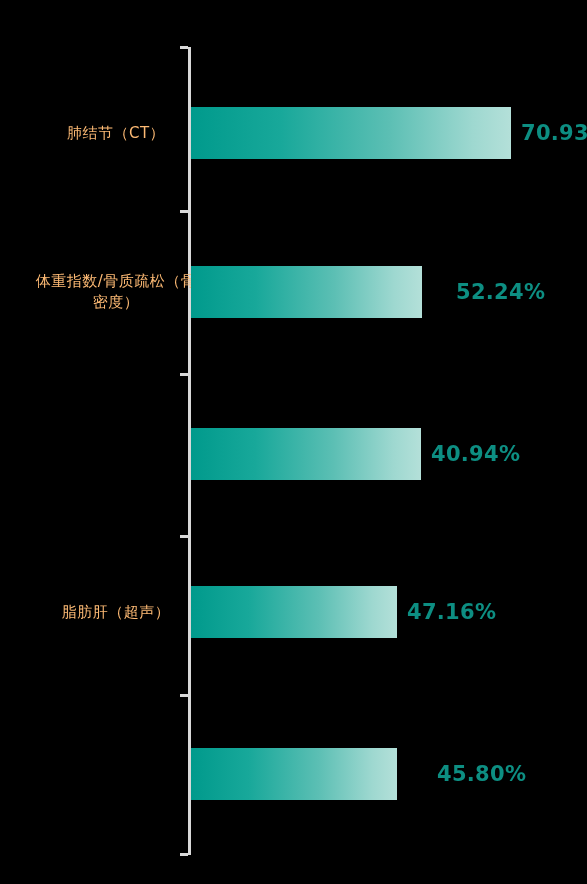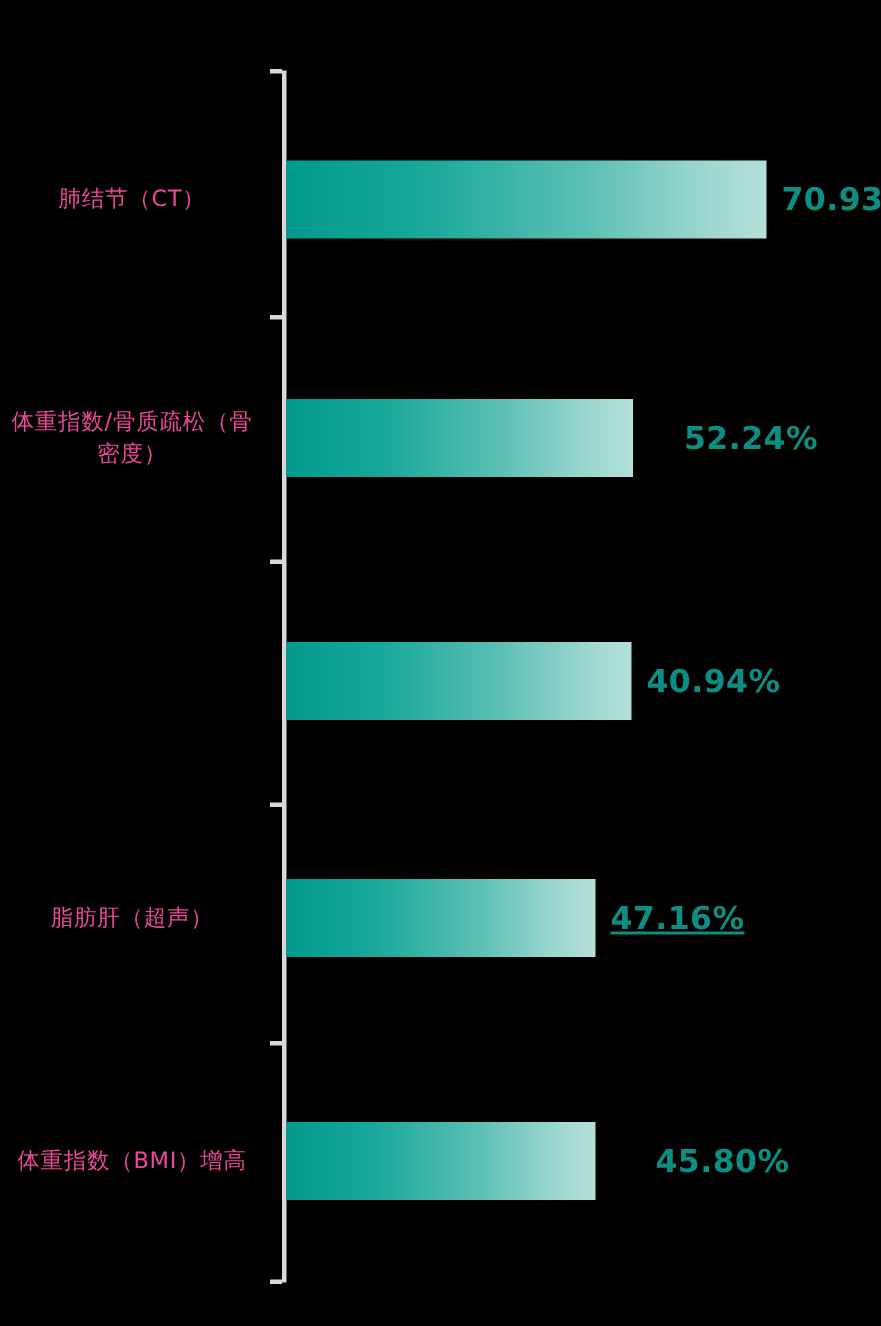--- a/index.html
+++ b/index.html
@@ -57,26 +57,27 @@
     height: 52px;
   }
 
   .cat-label {
     position: absolute;
     left: 0;
     width: 176px;
     top: 50%;
     transform: translateY(-50%);
     text-align: center;
-    color: #ec4899;
+    color: #fdba74;
     font-size: 15px;
     line-height: 21px;
     letter-spacing: 0.5px;
     white-space: pre-line;
     font-family: "DejaVu Sans", "Liberation Sans", sans-serif;
+    padding-left: 28px;
   }
 
   .bar-track {
     position: absolute;
     left: 191px;
     top: 0;
     height: 52px;
   }
 
   .bar-fill {
@@ -133,25 +134,24 @@
         <div class="bar-fill"></div>
       </div>
       <div class="value-label" style="left:431px;">40.94%</div>
     </div>
 
     <div class="bar-row" style="top:586px;">
       <div class="cat-label">脂肪肝（超声）</div>
       <div class="bar-track" style="width:206px;">
         <div class="bar-fill"></div>
       </div>
-      <div class="value-label" style="left:407px;text-decoration:underline;">47.16%</div>
+      <div class="value-label" style="left:407px;">47.16%</div>
     </div>
 
     <div class="bar-row" style="top:748px;">
-      <div class="cat-label">体重指数（BMI）增高</div>
       <div class="bar-track" style="width:206px;">
         <div class="bar-fill"></div>
       </div>
       <div class="value-label" style="left:407px;margin-left:30px;">45.80%</div>
     </div>
 
   </div>
 </div>
 
 </body></html>

